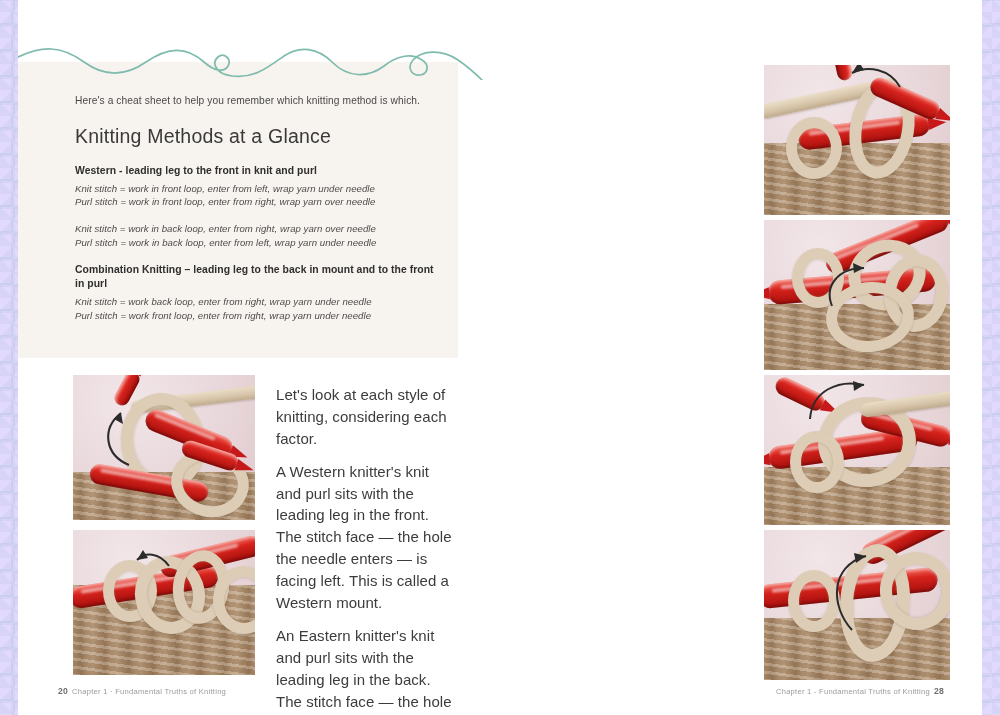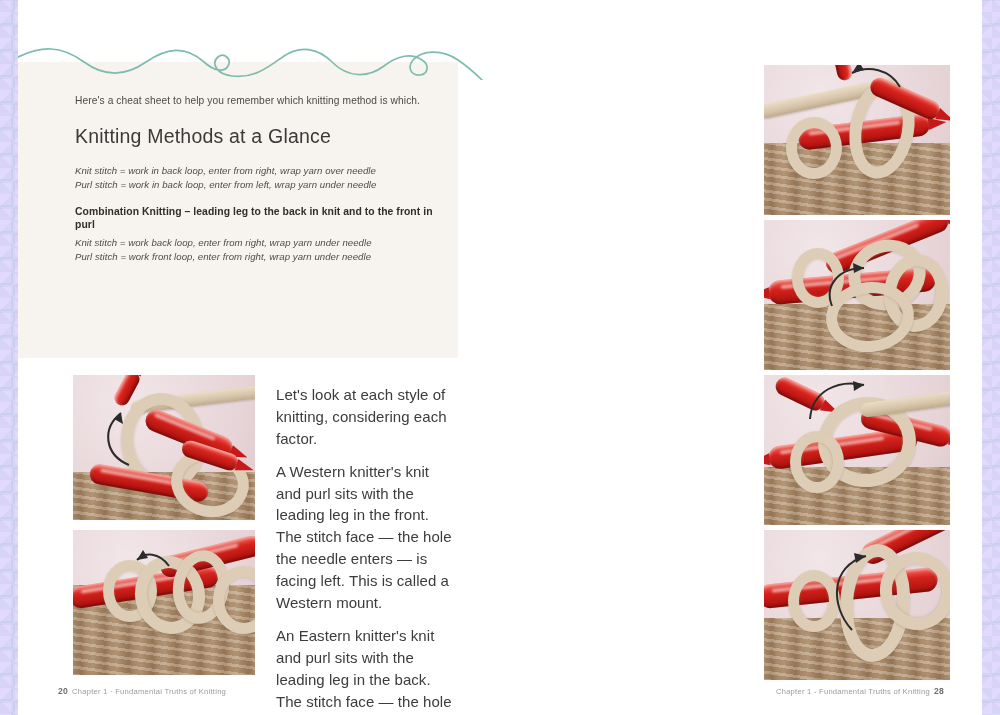--- a/index.html
+++ b/index.html
@@ -281,28 +281,33 @@
     </div>
   </div>
 
   <div class="page left-page">
 
     <div class="cheatsheet">
       <div class="cs-inner">
         <div class="cs-lead">Here's a cheat sheet to help you remember which knitting method is which.</div>
         <h2 class="cs-title">Knitting Methods at a Glance</h2>
 
+        <div class="method-block">
+          <div class="method-head">Western - leading leg to the front in knit and purl</div>
+          <div class="method-line">Knit stitch = work in front loop, enter from left, wrap yarn under needle</div>
+          <div class="method-line">Purl stitch = work in front loop, enter from right, wrap yarn over needle</div>
+        </div>
 
         <div class="method-block">
           <div class="method-line">Knit stitch = work in back loop, enter from right, wrap yarn over needle</div>
           <div class="method-line">Purl stitch = work in back loop, enter from left, wrap yarn under needle</div>
         </div>
 
         <div class="method-block">
-          <div class="method-head">Combination Knitting – leading leg to the back in knit and to the front in purl</div>
+          <div class="method-head">Combination Knitting – leading leg to the back in mount and to the front in purl</div>
           <div class="method-line">Knit stitch = work back loop, enter from right, wrap yarn under needle</div>
           <div class="method-line">Purl stitch = work front loop, enter from right, wrap yarn under needle</div>
         </div>
       </div>
     </div>
 
     <svg class="squiggle" viewBox="0 0 470 62">
       <path d="M-6,42 C 24,26 44,28 66,44 C 88,60 108,58 128,44
                C 150,29 168,28 186,44 C 196,53 206,55 210,48
                C 214,41 206,34 200,39 C 193,45 198,56 214,58

